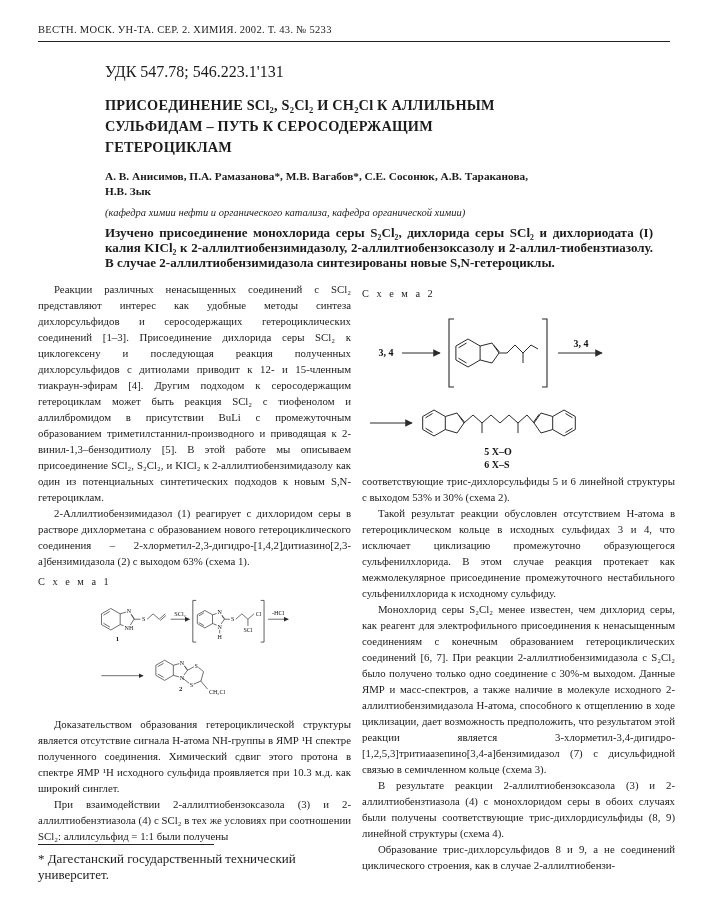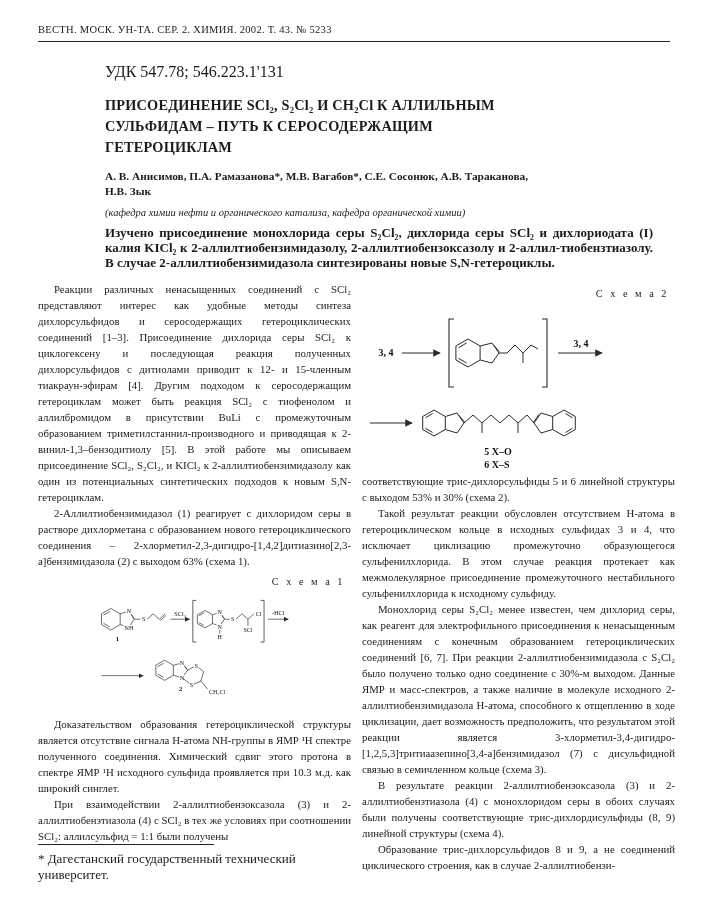--- a/index.html
+++ b/index.html
@@ -25,21 +25,21 @@
   .title-block { margin-top:14px; font-weight:bold; font-size:14.3px; line-height:21px; letter-spacing:0.2px; }
   .authors { margin-top:11px; font-weight:bold; font-size:11.3px; line-height:15px; width:520px; }
   .affiliation { margin-top:8px; font-style:italic; font-size:10.5px; }
   .abstract { margin-top:8px; font-weight:bold; font-size:13px; line-height:14.8px; text-align:justify; }
 
   .columns { display:flex; gap:11px; margin-top:11px; height:614px; }
   .col { width:313px; font-size:10.8px; line-height:16px; text-align:justify; }
   .col p { margin:0; text-indent:16px; }
   .col-left { display:flex; flex-direction:column; }
 
-  .scheme-label { text-align:right; font-size:10.3px; letter-spacing:2.5px; margin:5px 6px 1px 0; }
+  .scheme-label { font-size:10.3px; letter-spacing:2.5px; margin:5px 6px 1px 0; }
   .scheme { display:block; }
 
   .fn-block { margin-top:auto; padding-bottom:12px; }
   .fn-rule { border:none; border-top:1px solid #222; width:176px; margin:0 0 6px 0; }
   .footnote { font-size:13px; text-align:left; }
 
   
   .bond { stroke:#2a2a2a; stroke-width:1; fill:none; }
   .bracket { stroke:#2a2a2a; stroke-width:1.1; fill:none; }
   .atom {

